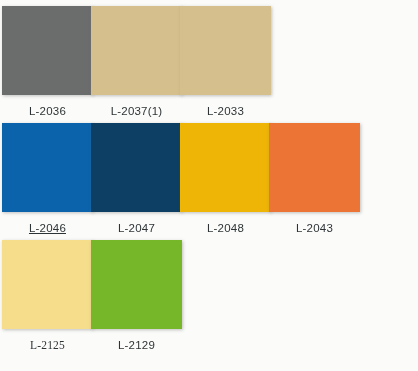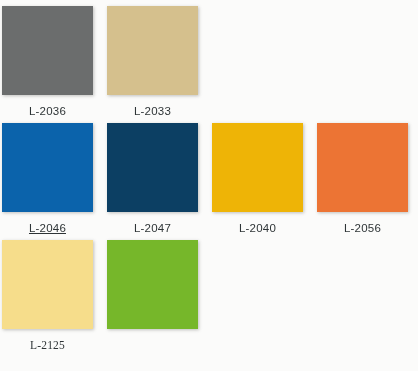--- a/index.html
+++ b/index.html
@@ -21,21 +21,20 @@
     padding: 6px 0 0 3px;
   }
   .swatch-row {
     display: flex;
     flex-direction: row;
     align-items: flex-start;
     margin-bottom: 5px;
   }
   .swatch-cell {
     width: 89px;
-    margin-right: 16px;
     display: flex;
     flex-direction: column;
     align-items: center;
   }
   .swatch-chip {
     width: 91px;
     height: 89px;
     box-shadow: 1px 1px 3px rgba(120, 120, 115, 0.45);
   }
   .swatch-label {
@@ -55,46 +54,51 @@
 
 <div class="palette">
 
   <div class="swatch-row">
     <div class="swatch-cell">
       <div class="swatch-chip" style="background-color: rgb(107, 109, 109);"></div>
       <span class="swatch-label" style="color: rgb(46, 52, 54);">L-2036</span>
     </div>
     <div class="swatch-cell">
       <div class="swatch-chip" style="background-color: rgb(213, 192, 141);"></div>
+      <span class="swatch-label" style="color: rgb(46, 52, 54);">L-2037(1)</span>
+    </div>
+    <div class="swatch-cell">
+      <div class="swatch-chip" style="background-color: rgb(213, 192, 141);"></div>
       <span class="swatch-label" style="color: rgb(46, 52, 54);">L-2033</span>
     </div>
   </div>
 
   <div class="swatch-row">
     <div class="swatch-cell">
       <div class="swatch-chip" style="background-color: rgb(11, 99, 171);"></div>
       <span class="swatch-label" style="color: rgb(46, 52, 54); text-decoration: underline;">L-2046</span>
     </div>
     <div class="swatch-cell">
       <div class="swatch-chip" style="background-color: rgb(12, 63, 99);"></div>
       <span class="swatch-label" style="color: rgb(46, 52, 54);">L-2047</span>
     </div>
     <div class="swatch-cell">
       <div class="swatch-chip" style="background-color: rgb(238, 180, 6);"></div>
-      <span class="swatch-label" style="color: rgb(46, 52, 54);">L-2040</span>
+      <span class="swatch-label" style="color: rgb(46, 52, 54);">L-2048</span>
     </div>
     <div class="swatch-cell">
       <div class="swatch-chip" style="background-color: rgb(236, 116, 52);"></div>
-      <span class="swatch-label" style="color: rgb(46, 52, 54);">L-2056</span>
+      <span class="swatch-label" style="color: rgb(46, 52, 54);">L-2043</span>
     </div>
   </div>
 
   <div class="swatch-row">
     <div class="swatch-cell">
       <div class="swatch-chip" style="background-color: rgb(246, 221, 139);"></div>
       <span class="swatch-label" style="color: rgb(46, 52, 54); font-family: Liberation Serif, serif;">L-2125</span>
     </div>
     <div class="swatch-cell">
       <div class="swatch-chip" style="background-color: rgb(118, 183, 42);"></div>
+      <span class="swatch-label" style="color: rgb(46, 52, 54);">L-2129</span>
     </div>
   </div>
 
 </div>
 
 </body></html>

